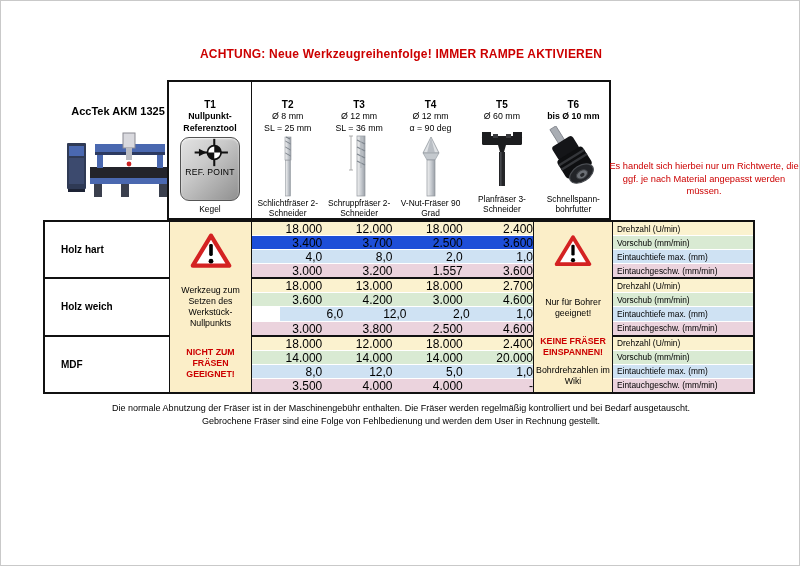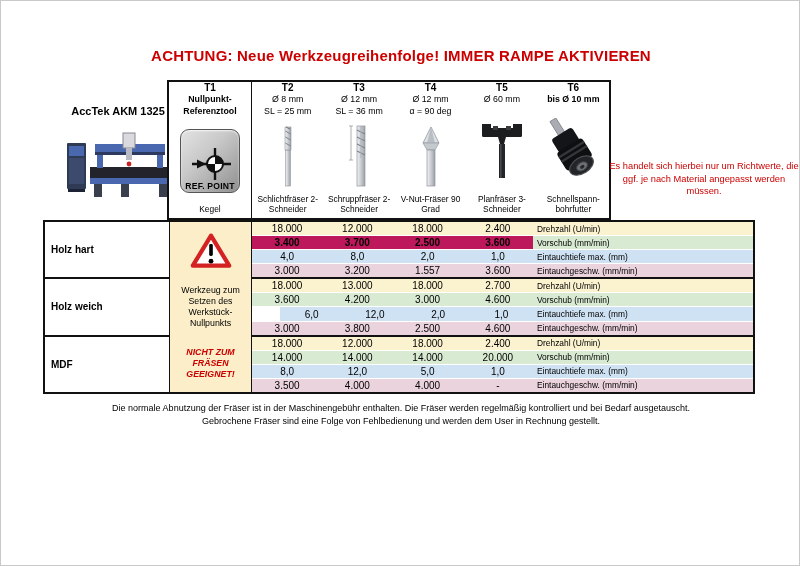--- a/index.html
+++ b/index.html
@@ -4,74 +4,74 @@
 <style>
   html,body{margin:0;padding:0;background:#e9e9e9;}
   #page{
     position:relative;width:800px;height:566px;background:#ffffff;
     border:1px solid #c9c9c9;box-sizing:border-box;overflow:hidden;
     font-family:"Liberation Sans","DejaVu Sans",sans-serif;color:#000;
   }
   
   #title{
     position:absolute;top:46px;left:0;width:800px;text-align:center;
-    font-size:15px;font-weight:bold;color:#CC0000;letter-spacing:.2px;
+    font-size:12px;font-weight:bold;color:#CC0000;letter-spacing:.2px;
   }
   
   #machine-label{position:absolute;top:104px;left:48px;width:138px;text-align:center;font-size:11px;font-weight:bold;}
   #machine-img{position:absolute;top:126px;left:56px;width:128px;height:80px;}
   
   #header-table{
     position:absolute;left:166px;top:79px;width:444px;height:140px;
     border:2px solid #111;box-sizing:border-box;display:flex;background:#fff;
   }
   .hcol{display:flex;flex-direction:column;align-items:center;flex:1 1 0;min-width:0;}
   .hcol.t1{flex:0 0 82px;border-right:1.5px solid #111;}
-  .tid{font-size:10px;font-weight:bold;margin-top:0;line-height:12px;}
+  .tid{font-size:10px;font-weight:bold;margin-top:17px;line-height:12px;}
   .tspec{font-size:8.8px;line-height:11.5px;text-align:center;}
   .tspec.b{font-weight:bold;}
   .timg{flex:1;display:flex;align-items:center;justify-content:center;width:100%;}
   .tname{font-size:8.4px;line-height:10px;text-align:center;margin:0 2px 4px 2px;}
   
   .refpoint{
     width:58px;height:62px;border-radius:9px;border:1.5px solid #555;
     background:linear-gradient(135deg,#e3e3e3 0%,#c9c9c9 40%,#8f8f8f 100%);
     display:flex;flex-direction:column;align-items:center;justify-content:flex-end;
     box-shadow:inset 0 1px 2px rgba(255,255,255,.8);
   }
-  .refpoint .rp-text{font-size:8.6px;font-weight:bold;margin-bottom:1px;letter-spacing:.2px;}
+  .refpoint .rp-text{font-size:8.6px;font-weight:normal;margin-bottom:23px;letter-spacing:.2px;}
   
   #note-right{
     position:absolute;left:608px;top:159px;width:190px;text-align:center;
     font-size:9.3px;line-height:12.5px;font-weight:normal;color:#CC0000;
   }
   
   #data-table{
     position:absolute;left:42px;top:219px;width:712px;height:174px;
     border:2px solid #111;box-sizing:border-box;display:flex;background:#fff;
   }
   #mat-col{flex:0 0 124px;display:flex;flex-direction:column;border-right:1.5px solid #111;}
-  .mat-cell{flex:1;display:flex;align-items:center;padding-left:6px;font-size:10px;font-weight:bold;border-top:2px solid #111;}
+  .mat-cell{flex:1;display:flex;align-items:center;padding-left:16px;font-size:10px;font-weight:bold;border-top:2px solid #111;}
   .mat-cell:first-child{border-top:none;}
   .panel{flex:0 0 82px;background:#FBEEC8;display:flex;flex-direction:column;align-items:center;box-sizing:border-box;}
   #t1-col{border-right:1.5px solid #111;}
   #t6-col{flex:0 0 80px;border-left:1.5px solid #111;border-right:1.5px solid #111;}
   #data-block{flex:0 0 281px;display:flex;flex-direction:column;}
   #labels-col{flex:1 1 auto;display:flex;flex-direction:column;}
   .blk{flex:1;display:flex;flex-direction:column;border-top:2px solid #111;min-height:0;}
   .blk:first-child{border-top:none;}
   .drow{flex:1;display:grid;grid-template-columns:repeat(4,1fr);align-items:center;border-bottom:1px solid #fff;min-height:0;}
   .drow:last-child,.lrow:last-child{border-bottom:none;}
-  .dcell{text-align:center;font-size:10px;}
+  .dcell{text-align:right;font-size:12px;}
   .lrow{flex:1;display:flex;align-items:center;padding-left:4px;font-size:8.4px;border-bottom:1px solid #fff;min-height:0;}
   
   .z{display:flex;flex-direction:column;align-items:center;justify-content:center;text-align:center;width:100%;box-sizing:border-box;}
   .z1{height:58px;}
   .t1-z2{height:54px;font-size:8.8px;line-height:11px;padding:0 3px;}
-  .t1-z3{height:58px;font-size:8.8px;line-height:11px;font-weight:bold;color:#CC0000;padding:0 3px;font-style:italic;}
+  .t1-z3{height:58px;font-size:8.8px;line-height:11px;font-weight:bold;color:#CC0000;padding:0 3px;}
   .t6-z2{height:50px;font-size:8.8px;line-height:11.5px;padding:6px 3px 0 3px;}
   .t6-z3a{height:30px;font-size:8.8px;line-height:11px;font-weight:bold;color:#CC0000;padding:4px 2px 0 2px;}
   .t6-z3b{height:32px;font-size:8.8px;line-height:11px;padding:0 2px;}
   
   #footer{position:absolute;top:401px;left:0;width:800px;text-align:center;font-size:9px;line-height:12.5px;}
 </style>
 </head>
 <body>
 
 <div id="page">
@@ -241,21 +241,21 @@
     </div>
 
     <div id="data-block">
         <div class="blk">
           <div class="drow" style="background: rgb(251, 242, 207);">
             <div class="dcell">18.000</div>
             <div class="dcell">12.000</div>
             <div class="dcell">18.000</div>
             <div class="dcell">2.400</div>
           </div>
-          <div class="drow" style="background: #be185d; font-weight: bold;">
+          <div class="drow" style="background: #1d4ed8;">
             <div class="dcell">3.400</div>
             <div class="dcell">3.700</div>
             <div class="dcell">2.500</div>
             <div class="dcell">3.600</div>
           </div>
           <div class="drow" style="background: rgb(207, 226, 243);">
             <div class="dcell">4,0</div>
             <div class="dcell">8,0</div>
             <div class="dcell">2,0</div>
             <div class="dcell">1,0</div>
@@ -314,20 +314,32 @@
           </div>
           <div class="drow" style="background: rgb(235, 211, 221);">
             <div class="dcell">3.500</div>
             <div class="dcell">4.000</div>
             <div class="dcell">4.000</div>
             <div class="dcell">-</div>
           </div>
         </div>
       </div>
 
+    <div id="t6-col" class="panel">
+      <div class="z z1">
+        <svg width="38" height="34" viewBox="0 0 60 54">
+          <path d="M30 5 L56 48 L4 48 Z" fill="#fff" stroke="#D42222" stroke-width="6" stroke-linejoin="round"></path>
+          <rect x="27.4" y="17" width="5.2" height="17" rx="2" fill="#000"></rect>
+          <circle cx="30" cy="41.5" r="3.4" fill="#000"></circle>
+        </svg>
+      </div>
+      <div class="z t6-z2">Nur für Bohrer geeignet!</div>
+      <div class="z t6-z3a">KEINE FRÄSER EINSPANNEN!</div>
+      <div class="z t6-z3b">Bohrdrehzahlen im Wiki</div>
+    </div>
 
     <div id="labels-col">
         <div class="blk">
           <div class="lrow" style="background: rgb(251, 242, 207);">Drehzahl (U/min)</div>
           <div class="lrow" style="background: rgb(217, 234, 211);">Vorschub (mm/min)</div>
           <div class="lrow" style="background: rgb(207, 226, 243);">Eintauchtiefe max. (mm)</div>
           <div class="lrow" style="background: rgb(235, 211, 221);">Eintauchgeschw. (mm/min)</div>
         </div>
         <div class="blk">
           <div class="lrow" style="background: rgb(251, 242, 207);">Drehzahl (U/min)</div>

